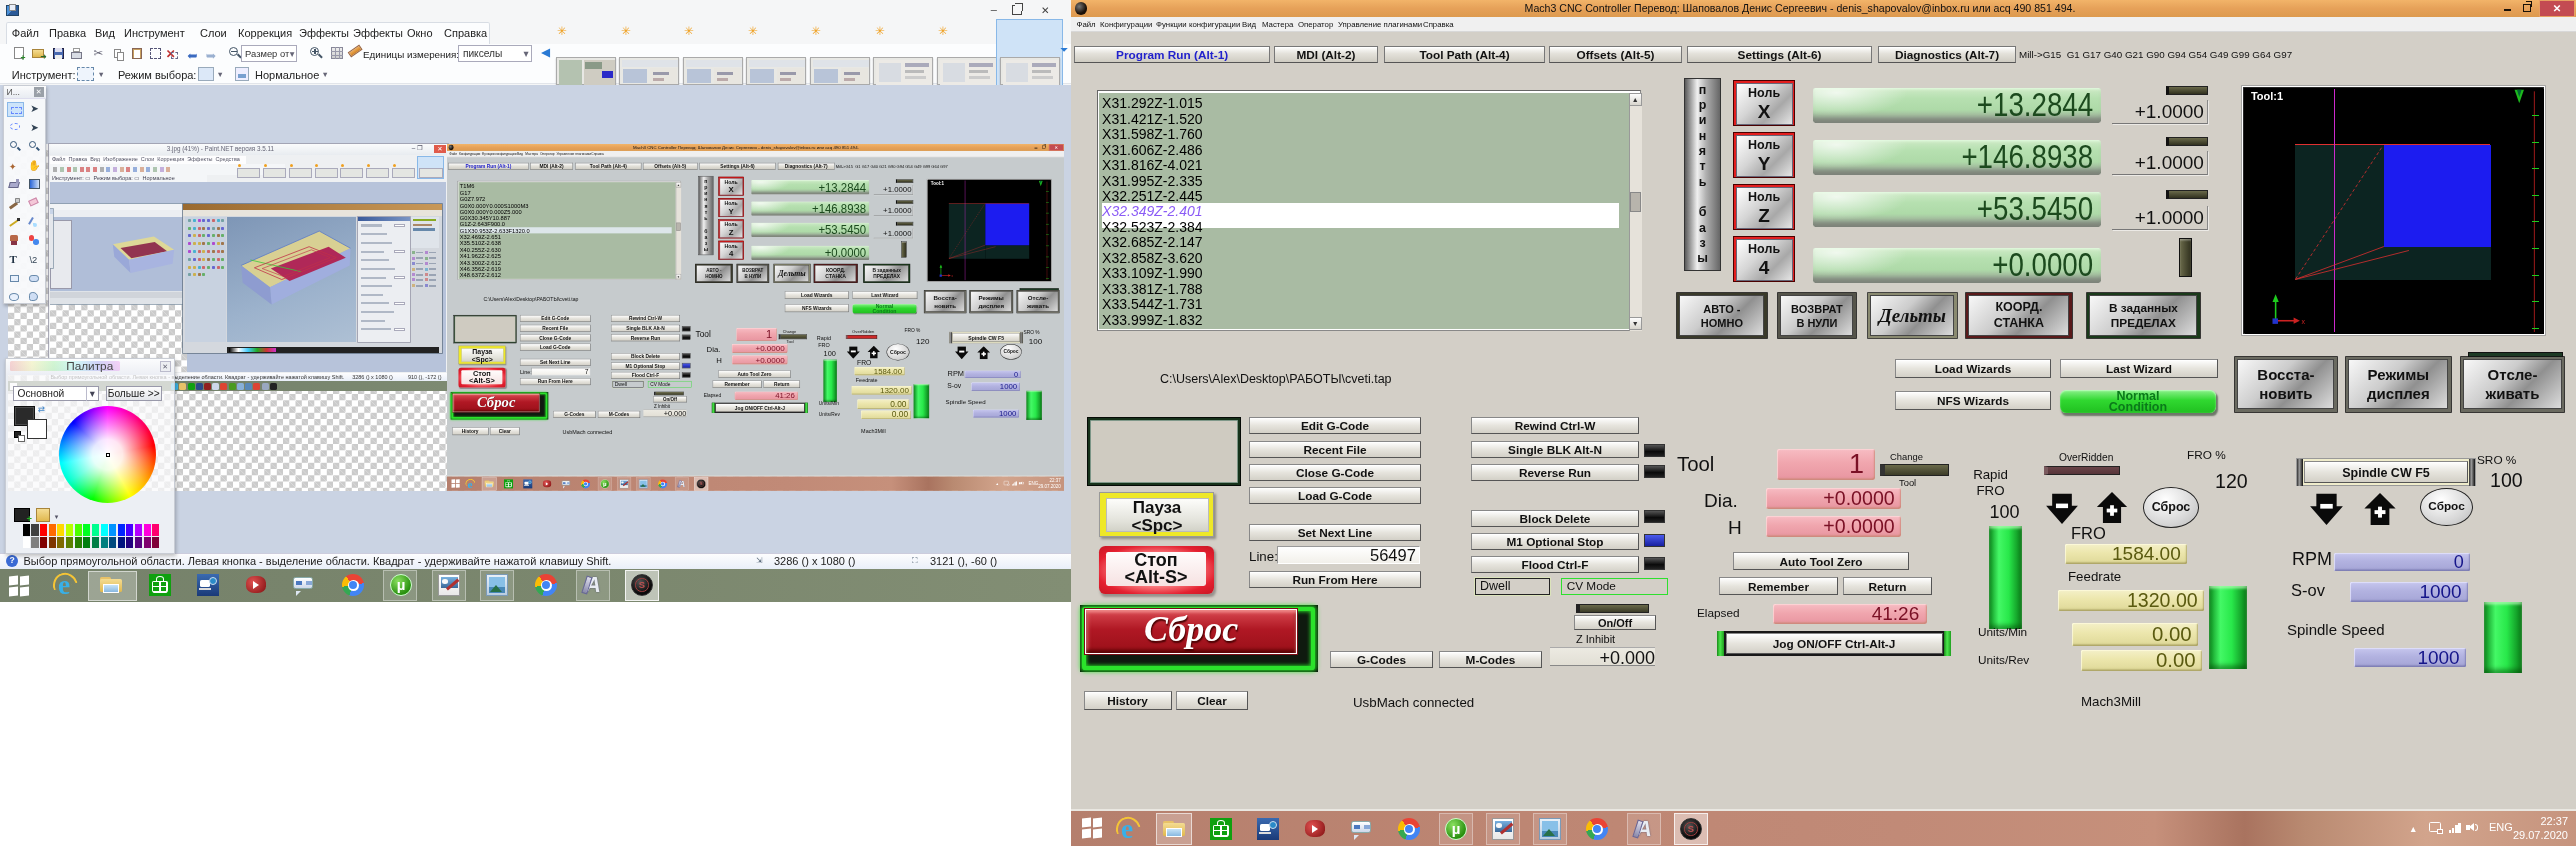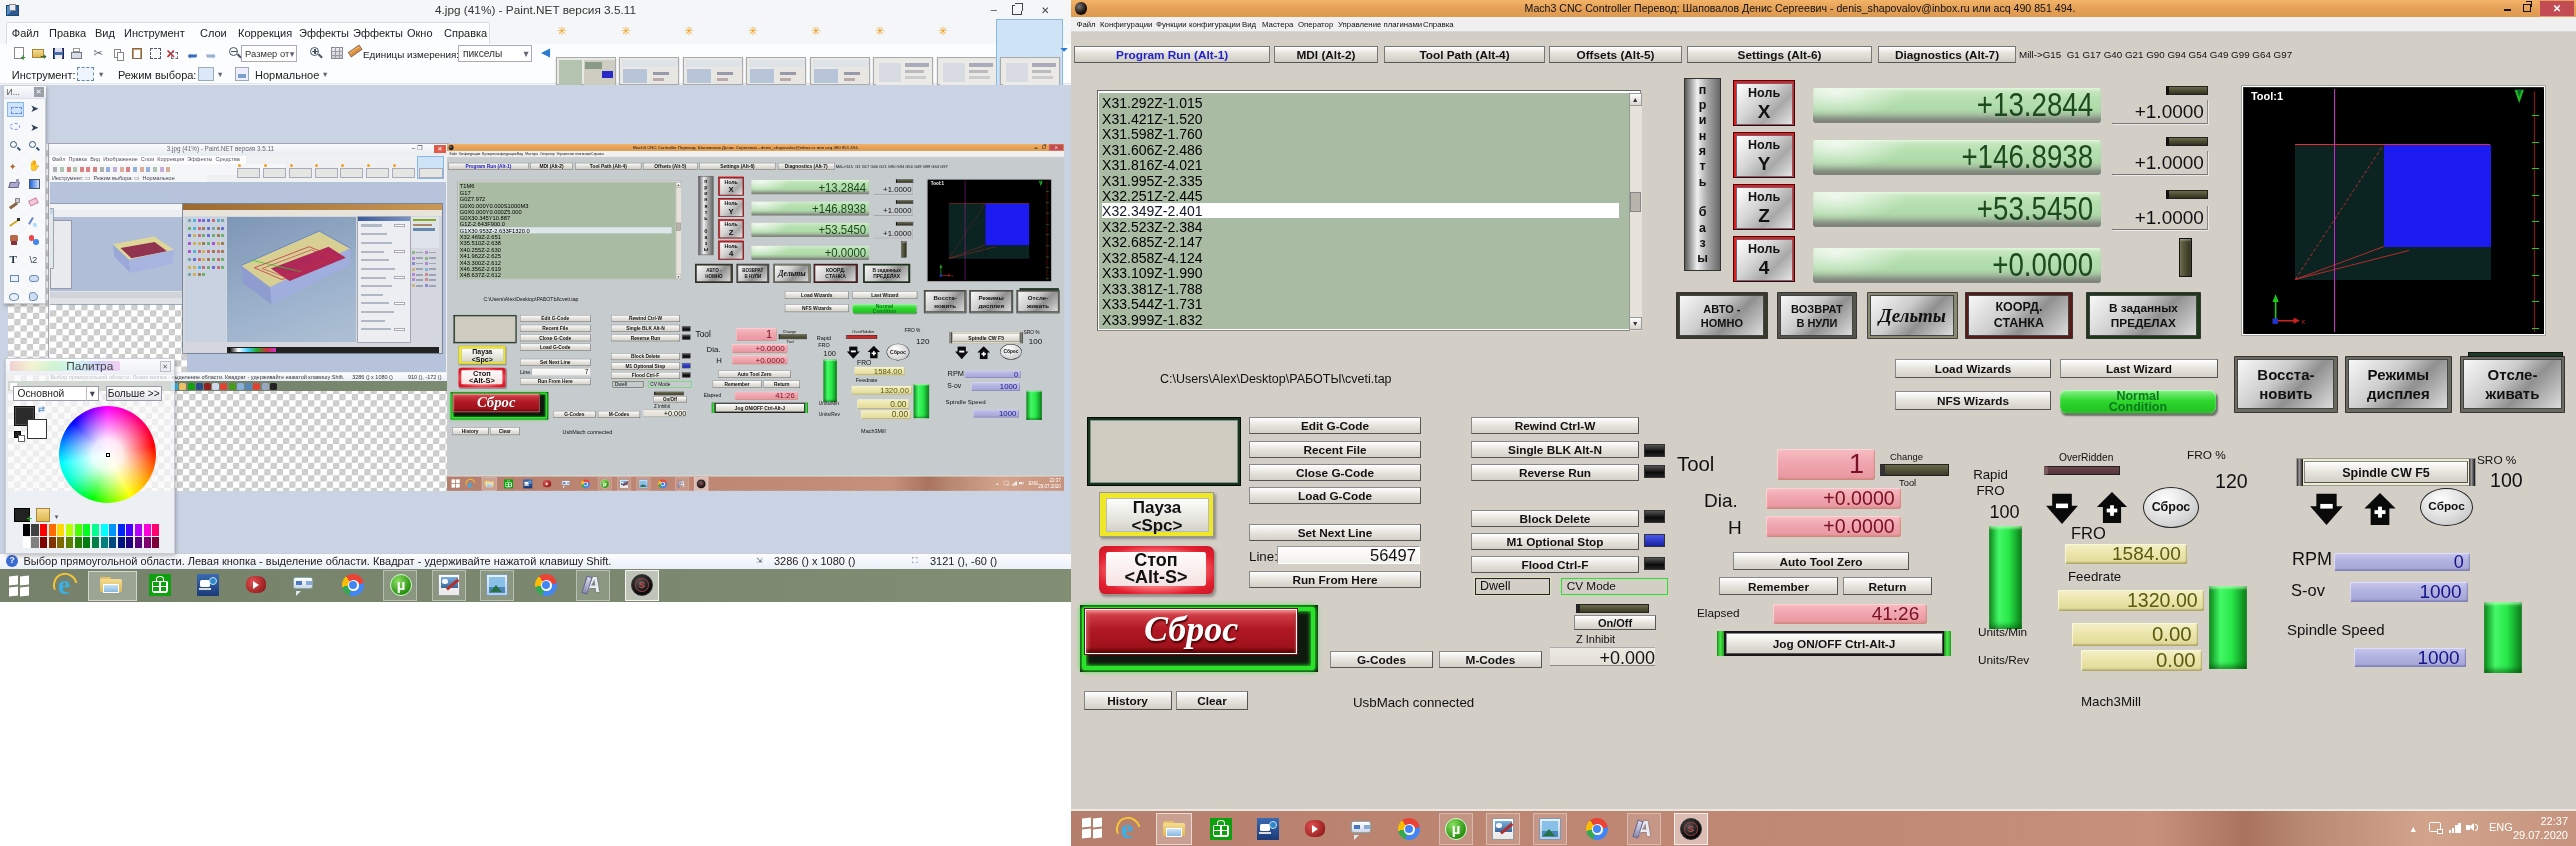--- a/index.html
+++ b/index.html
@@ -6,21 +6,20 @@
 .checker{background-color:#fff;background-image:linear-gradient(45deg,#cbcbcb 25%,transparent 25%,transparent 75%,#cbcbcb 75%),linear-gradient(45deg,#cbcbcb 25%,transparent 25%,transparent 75%,#cbcbcb 75%);background-size:12.5px 12.5px;background-position:0 0,6.3px 6.3px;}
 </style></head>
 <body>
 <div style="position:absolute;left:0;top:602px;width:1071px;height:245px;background:#fff;"></div>
 <div style="position:absolute;left:0;top:0;width:1071px;height:602px;background:#fff;overflow:hidden;">
     <div style="position:absolute;left:0px;top:0px;width:1071px;height:569px;background:#f5f6f7;"></div>
     <div style="position:absolute;left:6.3px;top:3.9px;width:14px;height:14px;">
       <div style="position:absolute;left:0;top:1.6px;width:12.5px;height:10.2px;background:linear-gradient(135deg,#4a90d8 50%,#2a5a98 50%);border:0.8px solid #246;"></div>
       <div style="position:absolute;left:2.4px;top:0px;width:7px;height:7px;background:#e8eef8;border:0.8px solid #888;"></div>
     </div>
-    <div style="position:absolute;left:0px;top:3.1px;width:1071px;height:15.7px;text-align:center;font-size:11.8px;color:#333;">4.jpg (41%) - Paint.NET версия 3.5.11</div>
     <div style="position:absolute;left:986px;top:6.3px;width:15.7px;height:9.4px;color:#444;font-size:11px;text-align:center;line-height:6.3px;">–</div>
     <div style="position:absolute;left:1012px;top:4.7px;width:10.2px;height:10.2px;border:0.8px solid #444;">
       <div style="position:absolute;left:2.4px;top:-2.4px;width:7.8px;height:7.8px;border-top:0.8px solid #444;border-right:0.8px solid #444;background:#f5f6f7;"></div>
     </div>
     <div style="position:absolute;left:1039px;top:4.7px;width:12.5px;height:11px;color:#444;font-size:10.2px;text-align:center;">✕</div>
     <div style="position:absolute;left:6.3px;top:22px;width:484px;height:22px;background:#fcfdfe;border:0.8px solid #d8dde4;border-bottom:none;border-radius:2.4px 2.4px 0 0;"></div>
     <div style="position:absolute;left:11.8px;top:27px;font-size:11px;color:#222;">Файл</div>
     <div style="position:absolute;left:49px;top:27px;font-size:11px;color:#222;">Правка</div>
     <div style="position:absolute;left:95px;top:27px;font-size:11px;color:#222;">Вид</div>
     <div style="position:absolute;left:124px;top:27px;font-size:11px;color:#222;">Инструмент</div>
@@ -1051,24 +1050,24 @@
       <div style="position:absolute;left:948px;top:49px;width:549px;font-size:9.8px;color:#111;">Mill-&gt;G15&nbsp; G1 G17 G40 G21 G90 G94 G54 G49 G99 G64 G97</div>
       <div style="position:absolute;left:26px;top:90px;width:544px;height:241px;background:#fff;border:0.8px solid #888;border-top-color:#666;border-left-color:#666;"></div>
       <div style="position:absolute;left:28px;top:93px;width:530px;height:236px;background:#a9bba3;overflow:hidden;">
         <div style="position:absolute;left:3.1px;top:2.4px;width:517px;height:15px;font-size:14px;color:#000;">X31.292Z-1.015</div>
         <div style="position:absolute;left:3.1px;top:18px;width:517px;height:15px;font-size:14px;color:#000;">X31.421Z-1.520</div>
         <div style="position:absolute;left:3.1px;top:33px;width:517px;height:15px;font-size:14px;color:#000;">X31.598Z-1.760</div>
         <div style="position:absolute;left:3.1px;top:49px;width:517px;height:15px;font-size:14px;color:#000;">X31.606Z-2.486</div>
         <div style="position:absolute;left:3.1px;top:64px;width:517px;height:15px;font-size:14px;color:#000;">X31.816Z-4.021</div>
         <div style="position:absolute;left:3.1px;top:80px;width:517px;height:15px;font-size:14px;color:#000;">X31.995Z-2.335</div>
         <div style="position:absolute;left:3.1px;top:95px;width:517px;height:15px;font-size:14px;color:#000;">X32.251Z-2.445</div>
-        <div style="position:absolute;left:3.1px;top:110px;width:517px;height:15px;font-size:14px;color:#0f172a;background:#fff;">X32.349Z-2.401</div>
+        <div style="position:absolute;left:3.1px;top:110px;width:517px;height:25px;font-size:14px;color:#8b5cf6;background:#fff;font-style:italic;">X32.349Z-2.401</div>
         <div style="position:absolute;left:3.1px;top:126px;width:517px;height:15px;font-size:14px;color:#000;">X32.523Z-2.384</div>
         <div style="position:absolute;left:3.1px;top:141px;width:517px;height:15px;font-size:14px;color:#000;">X32.685Z-2.147</div>
-        <div style="position:absolute;left:3.1px;top:157px;width:517px;height:15px;font-size:14px;color:#000;">X32.858Z-4.124</div>
+        <div style="position:absolute;left:3.1px;top:157px;width:517px;height:15px;font-size:14px;color:#000;">X32.858Z-3.620</div>
         <div style="position:absolute;left:3.1px;top:172px;width:517px;height:15px;font-size:14px;color:#000;">X33.109Z-1.990</div>
         <div style="position:absolute;left:3.1px;top:188px;width:517px;height:15px;font-size:14px;color:#000;">X33.381Z-1.788</div>
         <div style="position:absolute;left:3.1px;top:203px;width:517px;height:15px;font-size:14px;color:#000;">X33.544Z-1.731</div>
         <div style="position:absolute;left:3.1px;top:219px;width:517px;height:15px;font-size:14px;color:#000;">X33.999Z-1.832</div>
       </div>
       <div style="position:absolute;left:558px;top:93px;width:12.5px;height:238px;background:#e6e2da;border-left:0.8px solid #999;"></div>
       <div style="position:absolute;left:558px;top:93px;width:12.5px;height:12.5px;background:linear-gradient(#fdfdfd,#d8d5cd);border:0.8px solid #999;color:#333;font-size:7px;text-align:center;line-height:11px;">▲</div>
       <div style="position:absolute;left:558px;top:317px;width:12.5px;height:12.5px;background:linear-gradient(#fdfdfd,#d8d5cd);border:0.8px solid #999;color:#333;font-size:7px;text-align:center;line-height:11px;">▼</div>
       <div style="position:absolute;left:559px;top:192px;width:11px;height:20.4px;background:#b8b4ac;border:0.8px solid #888;"></div>
       <div style="position:absolute;left:89px;top:372px;width:439px;height:14px;font-size:12.5px;color:#111;">C:\Users\Alex\Desktop\РАБОТЫ\cveti.tap</div>

